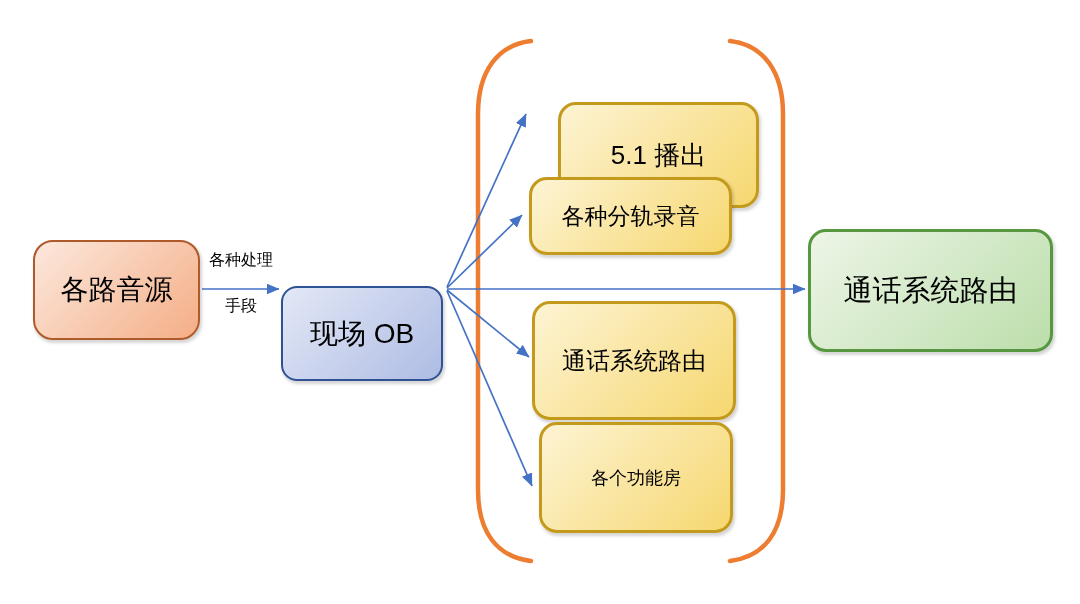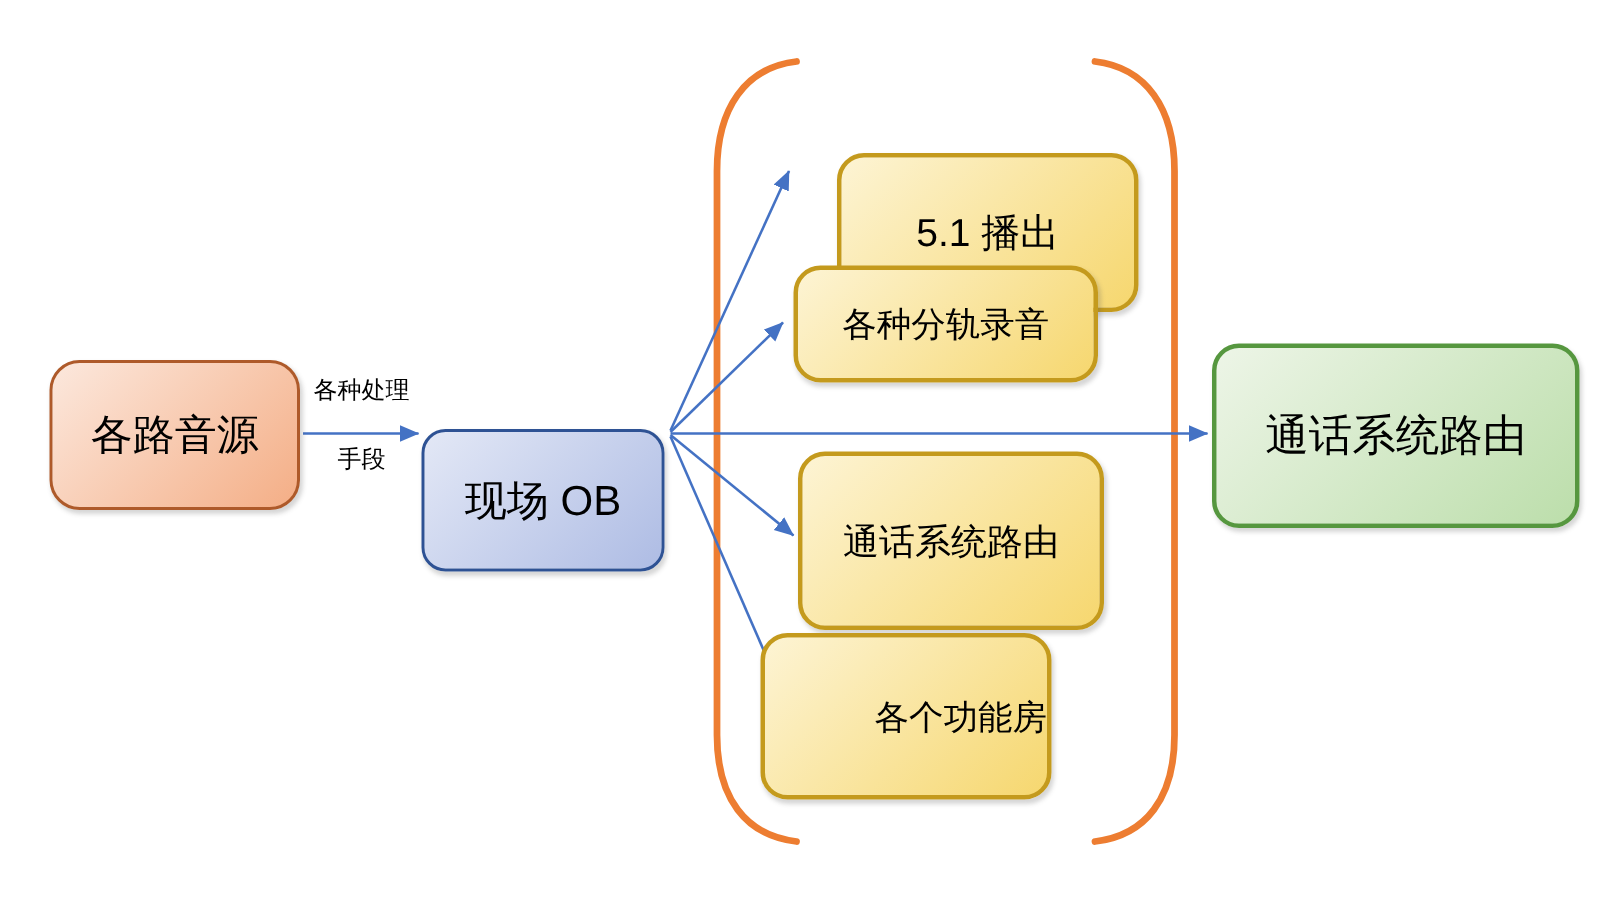--- a/index.html
+++ b/index.html
@@ -26,22 +26,22 @@
     font-size:28px;
     margin-top:47px;
   }
   .node-out {
     border:3px solid var(--output-border); border-radius:18px;
     background:linear-gradient(135deg, var(--output-fill-light) 0%, var(--output-fill-dark) 100%);
   }
   .node-out-51        { left:558px; top:66px;  width:201px; height:106px;  font-size:26px;margin-top:36px; }
   .node-out-multitrack{ left:529px; top:177px; width:203px; height:78px;  font-size:23px;align-items:center; }
   .node-out-intercom  { left:532px; top:301px; width:204px; height:119px;  font-size:24px; }
-  .node-out-rooms     { left:507px; top:422px; width:194px; height:111px; font-size:23px;
-                        flex-direction:column; line-height:2.0;align-items:flex-end; }
+  .node-out-rooms     { left:539px; top:422px; width:194px; height:111px; font-size:18px;
+                        flex-direction:column; line-height:2.0; }
   .node-audience {
     left:808px; top:229px; width:245px; height:123px; border-radius:18px;
     border:3px solid var(--audience-border);
     background:linear-gradient(135deg, var(--audience-fill-light) 0%, var(--audience-fill-dark) 100%);
     font-size:29px;
   }
   .edge-label {
     position:absolute; left:200px; top:250px; width:82px; height:67px;
     display:flex; flex-direction:column; justify-content:space-between; align-items:center;
     font-size:16px; color:#000000;

